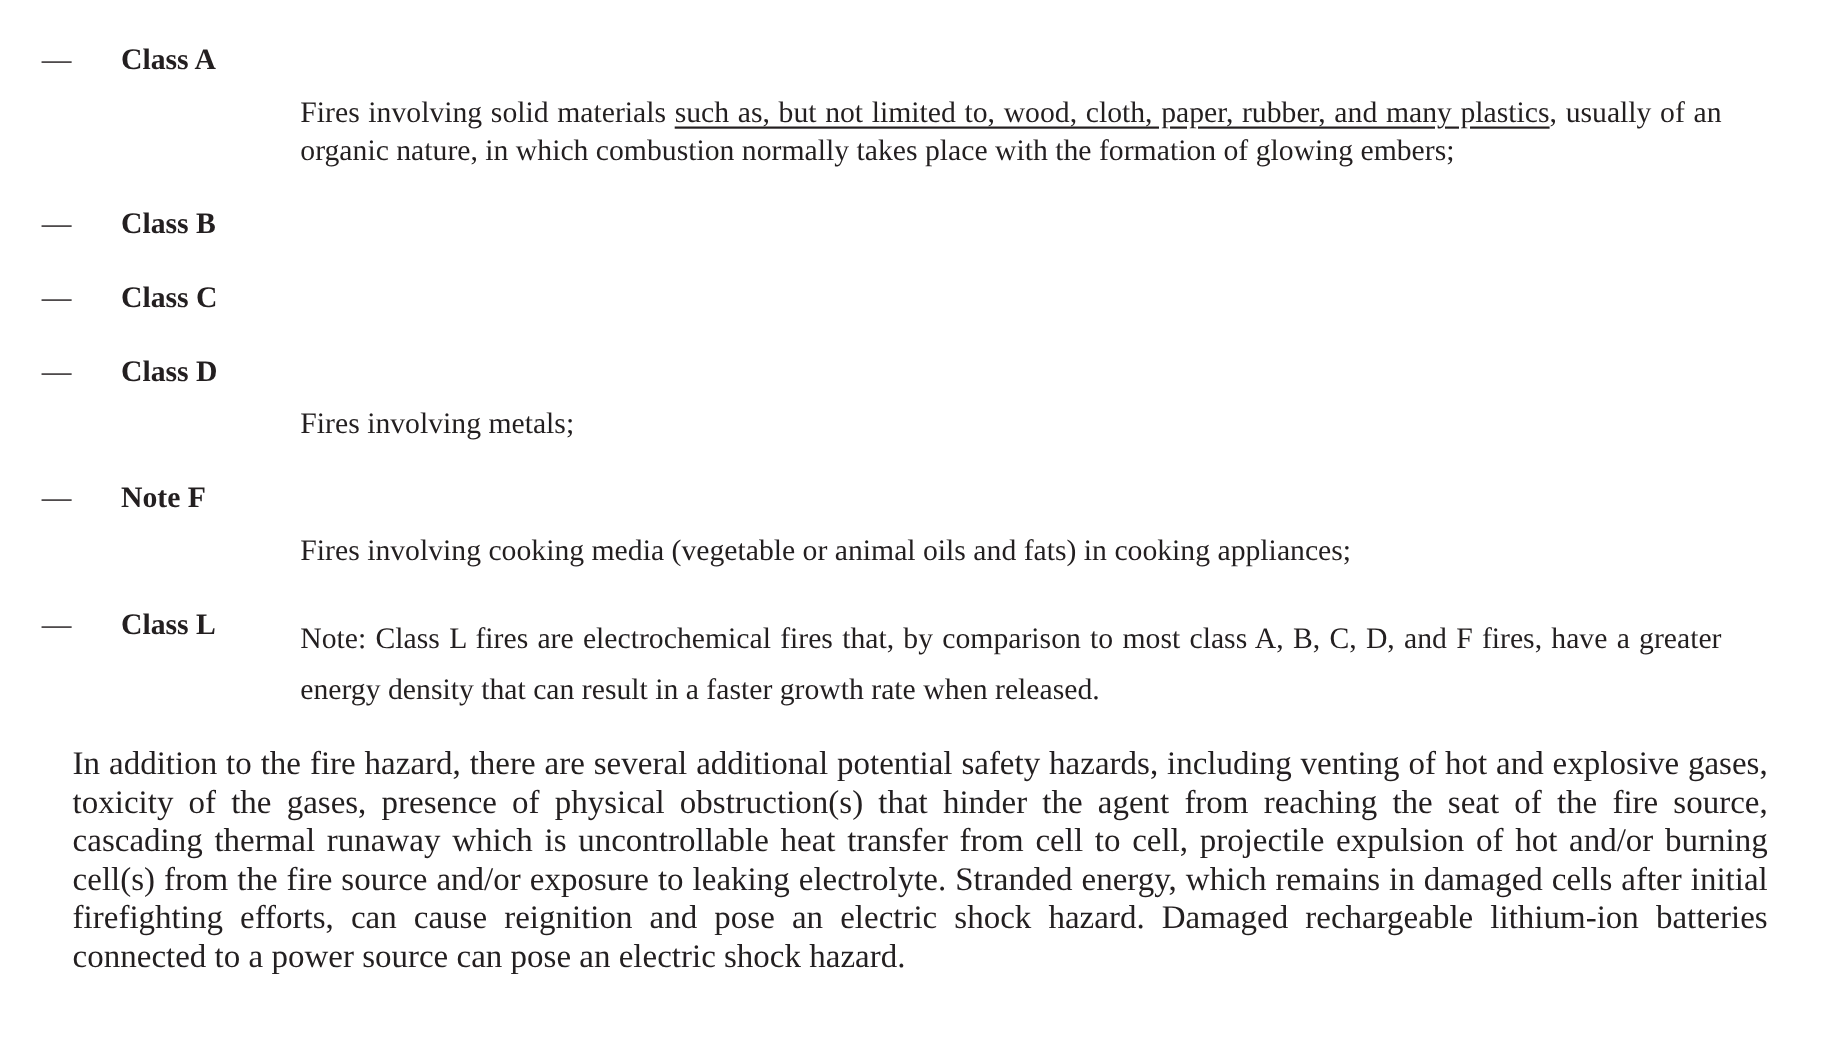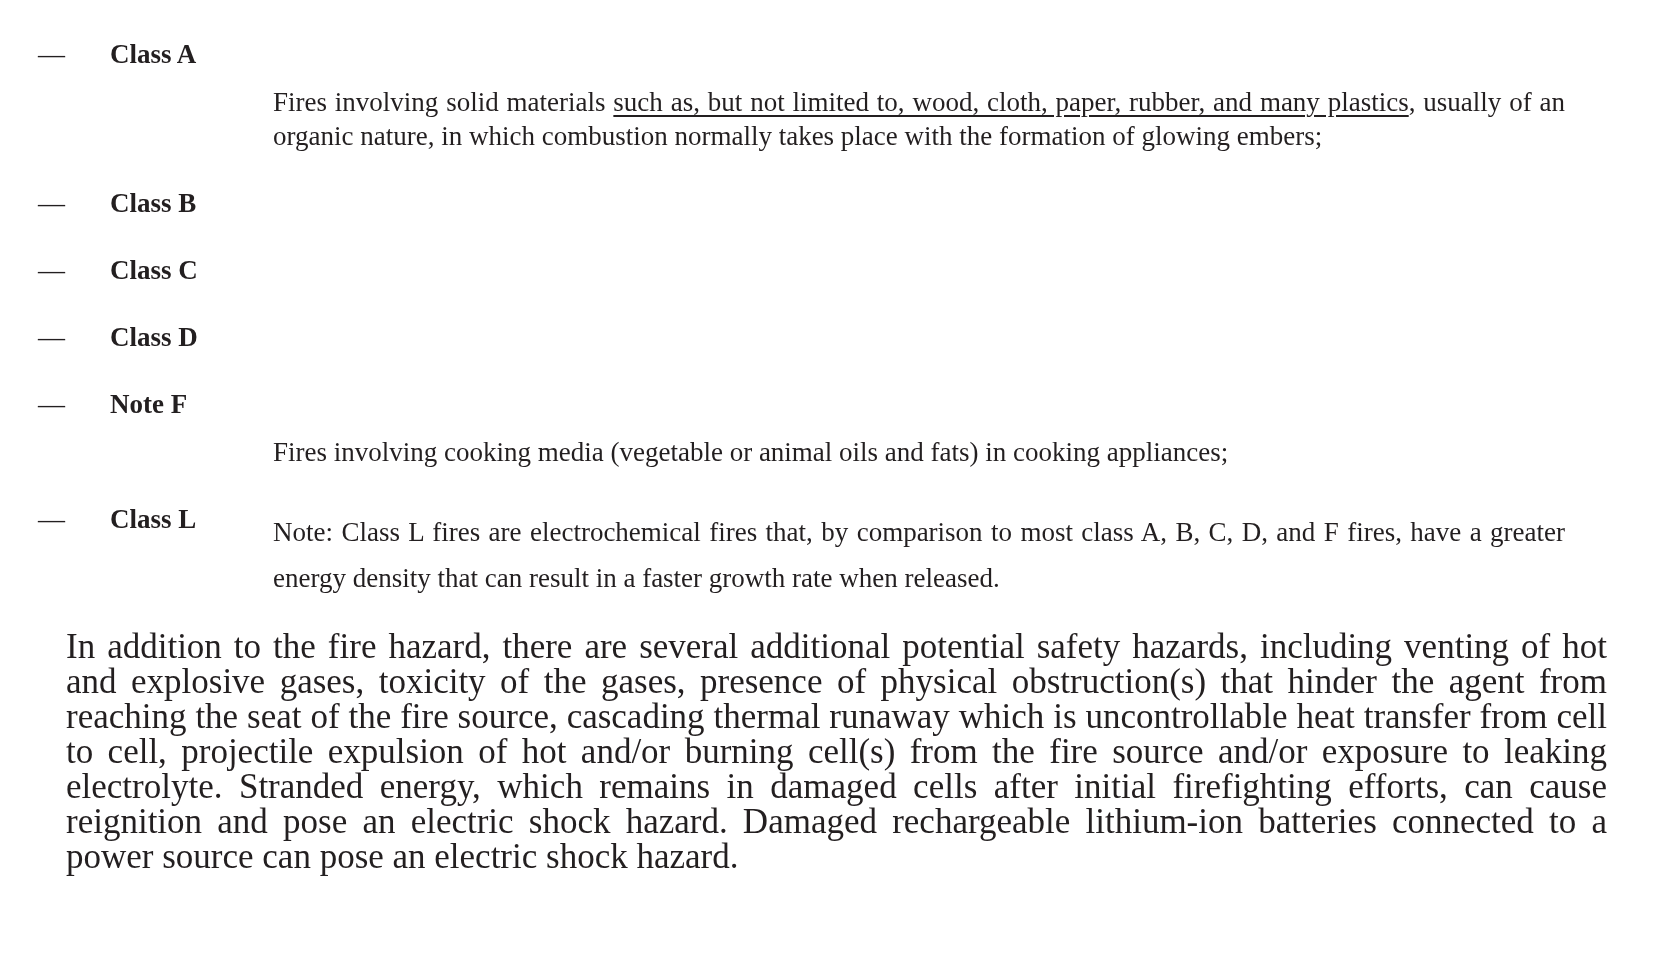--- a/index.html
+++ b/index.html
@@ -54,21 +54,21 @@
   }
   .heading .num {
     display: inline-block;
     width: 73px;
   }
 
   
   .para {
     margin: 28px 0 0 66px;
     width: 1541px;
-    font-size: 35px;
+    font-size: 30px;
     line-height: 35px;
     text-align: justify;
   }
 </style>
 </head>
 <body>
 
 <div class="page">
 
   <div class="fire-list">
@@ -85,20 +85,21 @@
     </div>
 
     <div class="item">
       <span class="dash">—</span>
       <span class="label">Class C</span>
     </div>
 
     <div class="item">
       <span class="dash">—</span>
       <span class="label">Class D</span>
+      <div class="desc">Fires involving metals;</div>
     </div>
 
     <div class="item">
       <span class="dash">—</span>
       <span class="label">Note F</span>
       <div class="desc">Fires involving cooking media (vegetable or animal oils and fats) in cooking appliances;</div>
     </div>
 
     <div class="item">
       <span class="dash">—</span>

